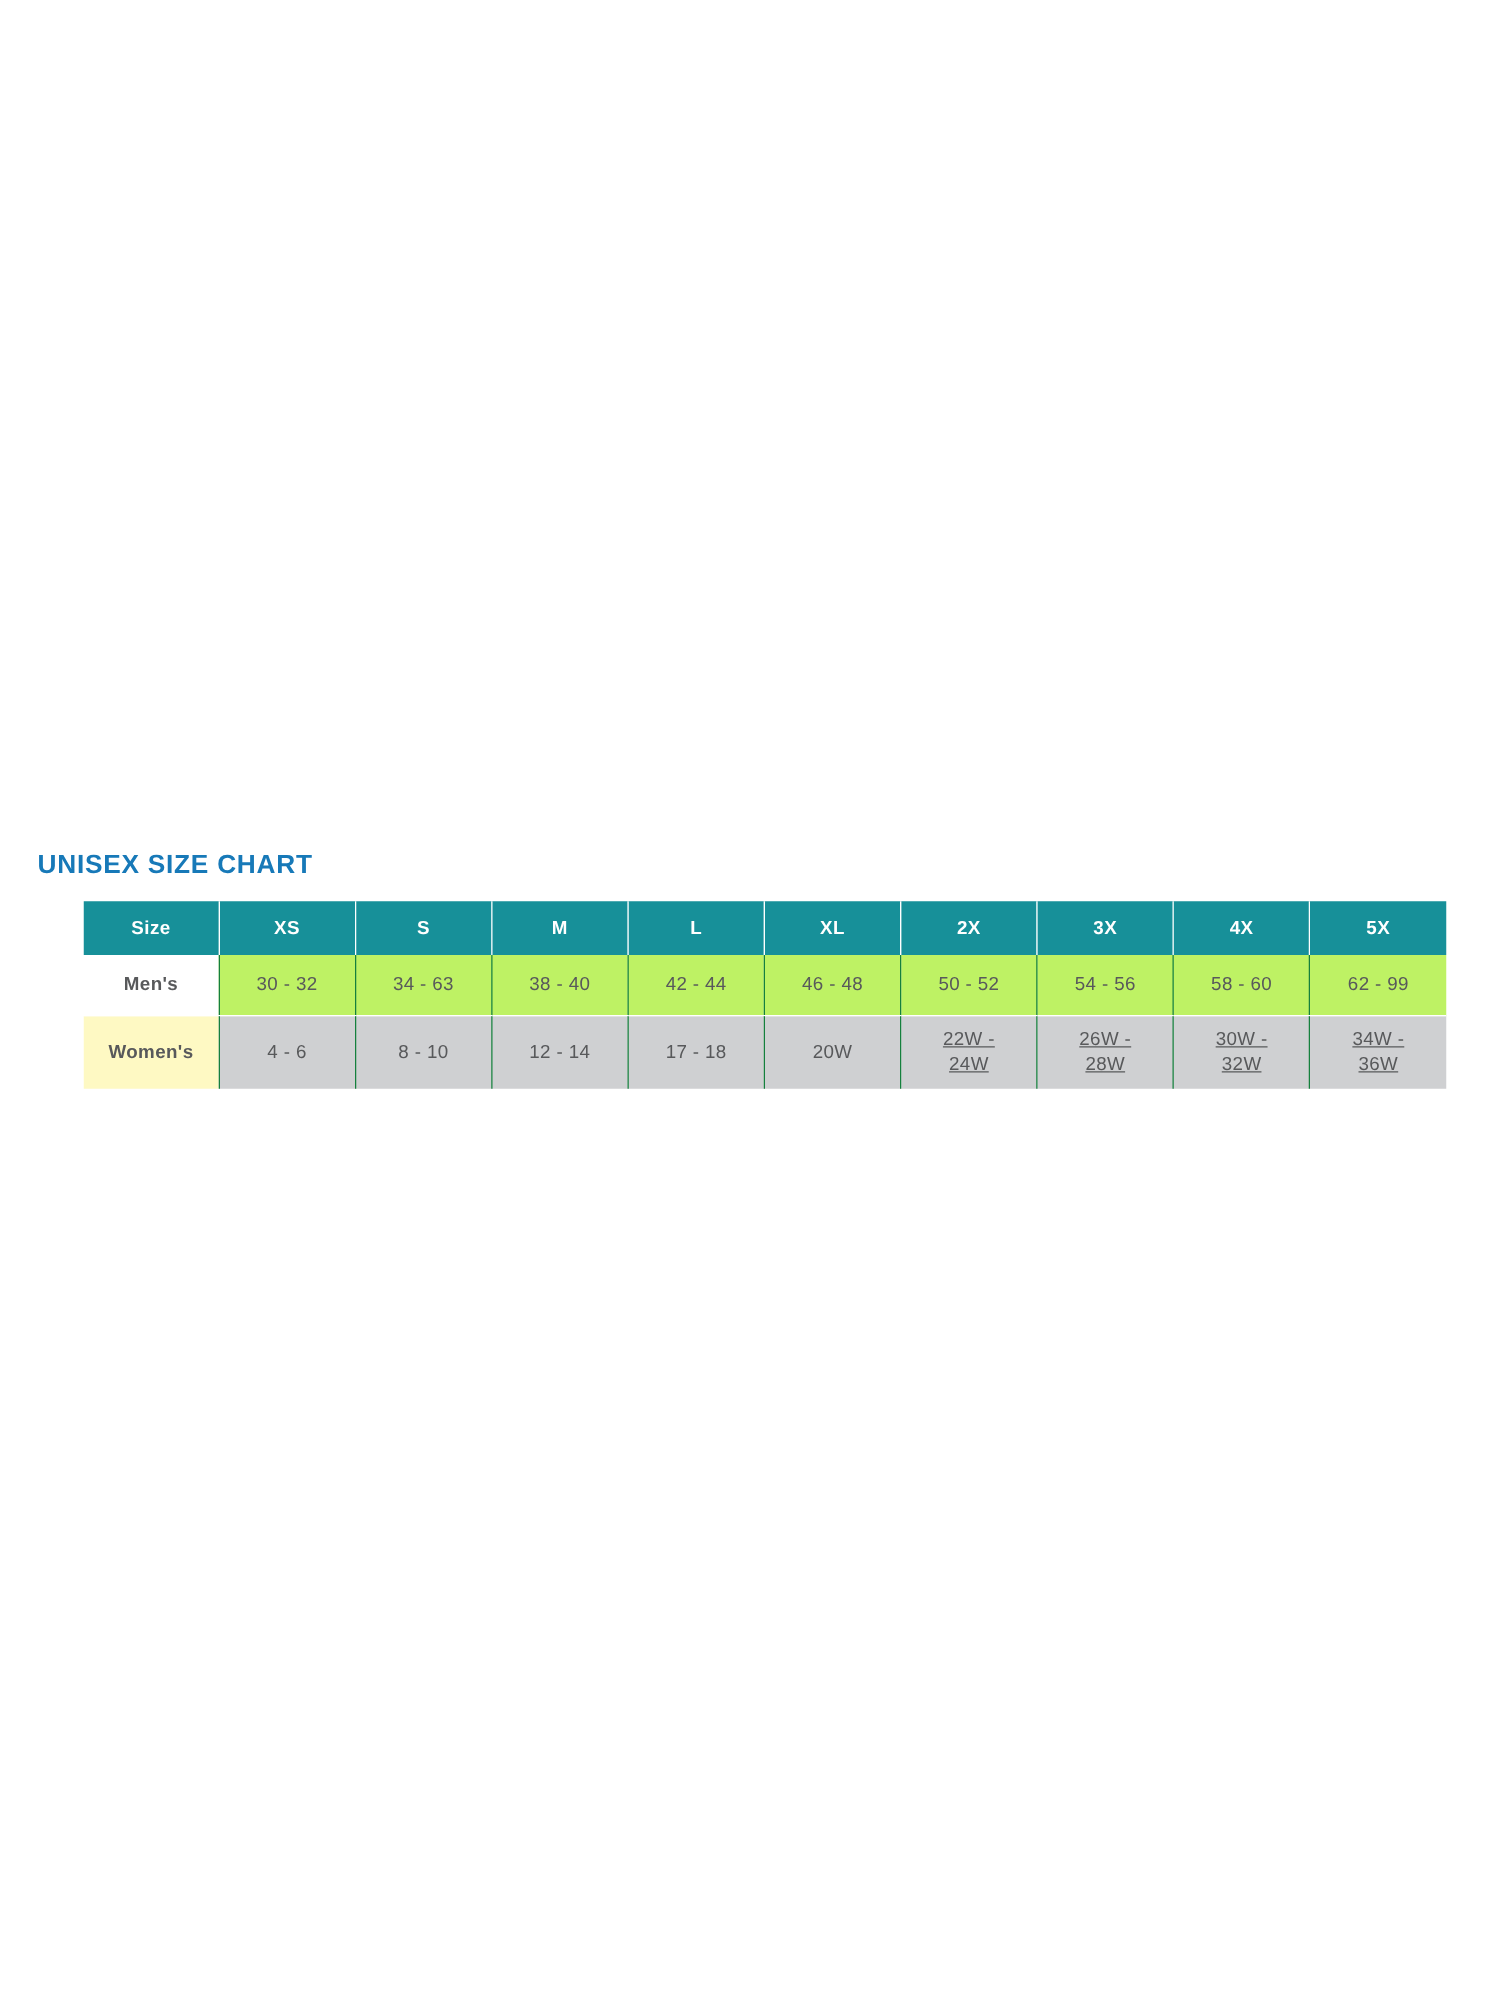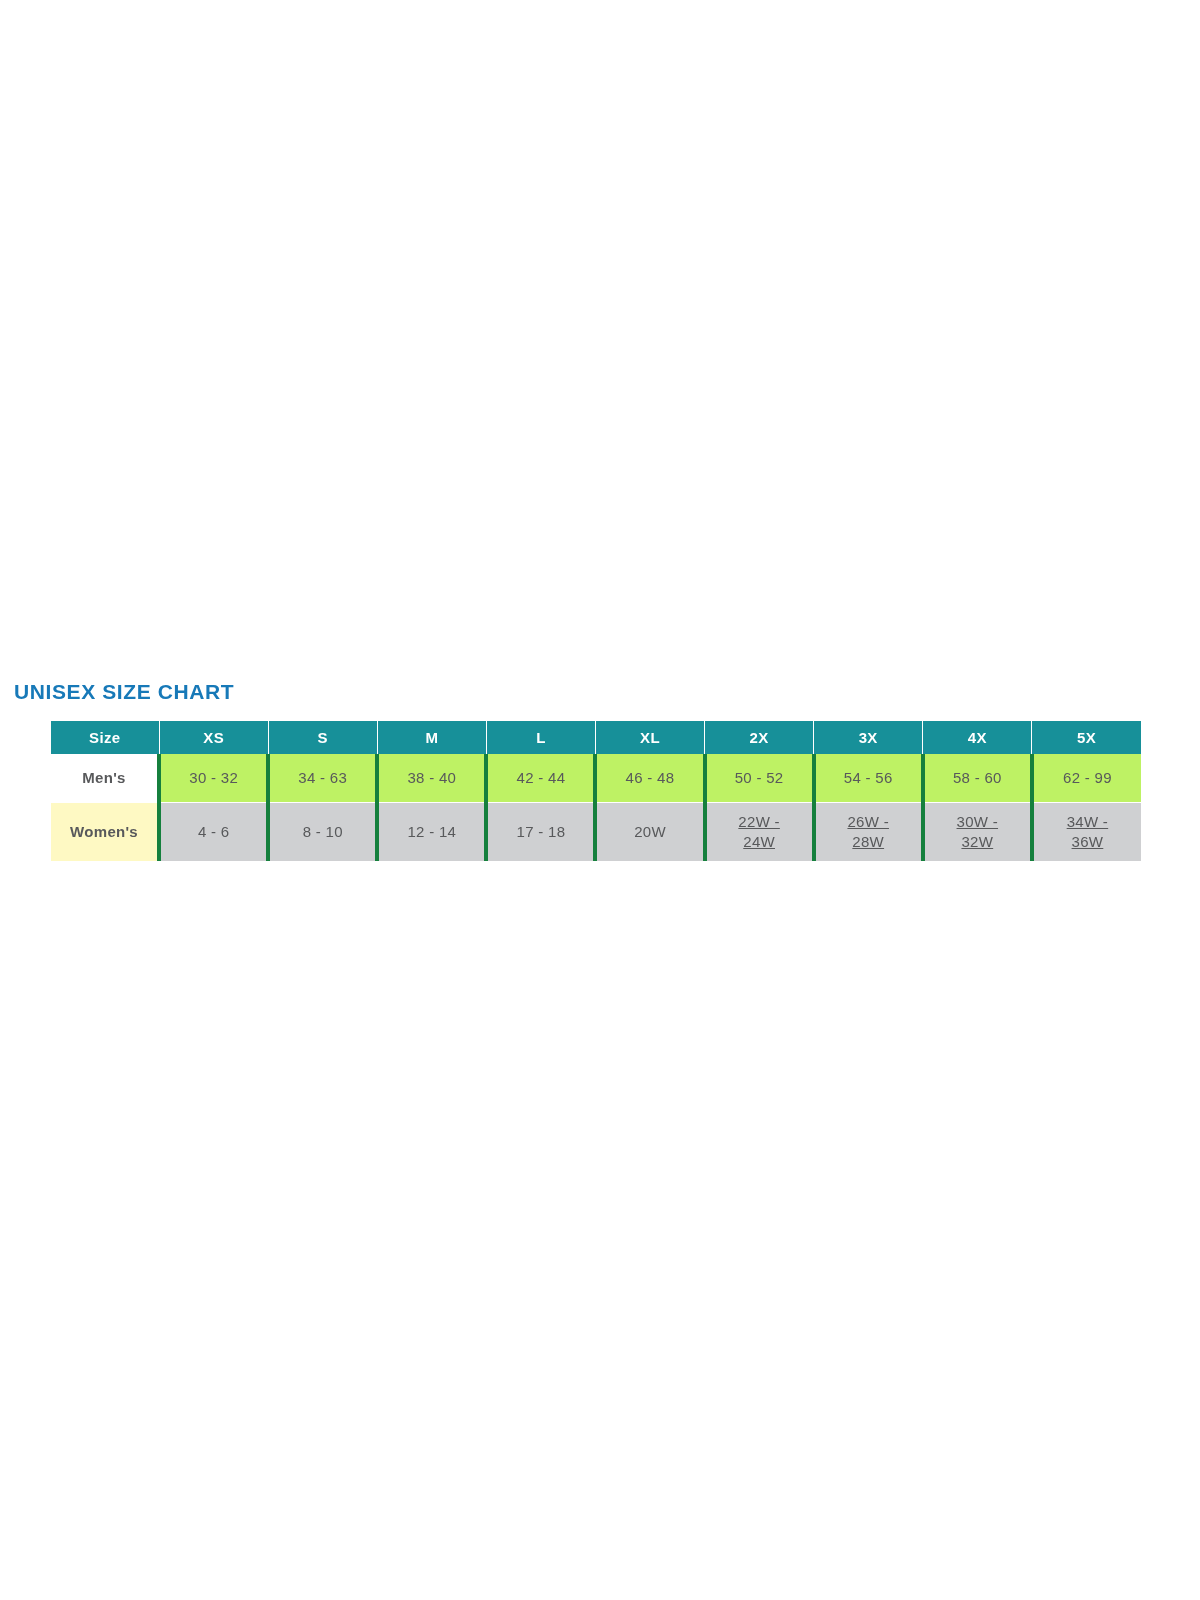--- a/index.html
+++ b/index.html
@@ -10,21 +10,21 @@
   body {
     width: 1200px;
     height: 1600px;
     position: relative;
     font-family: "Liberation Sans", sans-serif;
     -webkit-font-smoothing: antialiased;
   }
 
   #chart-wrap {
     position: absolute;
-    left: 12px;
+    left: 28px;
     top: 680px;
     width: 1120px;
   }
 
   #chart-title {
     font-size: 21px;
     font-weight: bold;
     letter-spacing: 0.6px;
     color: #1779b8;
     margin: 0 0 17px 2px;
@@ -40,35 +40,35 @@
 
   table.size-chart col.label-col { width: 108px; }
   table.size-chart col.data-col  { width: 109px; }
 
   table.size-chart thead th {
     background: #179099;
     color: #ffffff;
     font-size: 15px;
     font-weight: bold;
     letter-spacing: 0.4px;
-    height: 33px;
+    height: 43px;
     text-align: center;
     vertical-align: middle;
     border-right: 1px solid #ffffff;
     padding: 0;
   }
   table.size-chart thead th:last-child { border-right: none; }
 
   table.size-chart tbody td {
     font-size: 15px;
     text-align: center;
     vertical-align: middle;
     color: #58595b;
     letter-spacing: 0.3px;
-    border-right: 4px solid #15803d;
+    border-right: 1px solid #15803d;
     padding: 0 4px;
     line-height: 1.35;
   }
   table.size-chart tbody td:last-child { border-right: none; }
 
   table.size-chart tbody tr.row-men td {
     background: #bef264;
     height: 48px;
     border-bottom: 1px solid #ffffff;
   }

